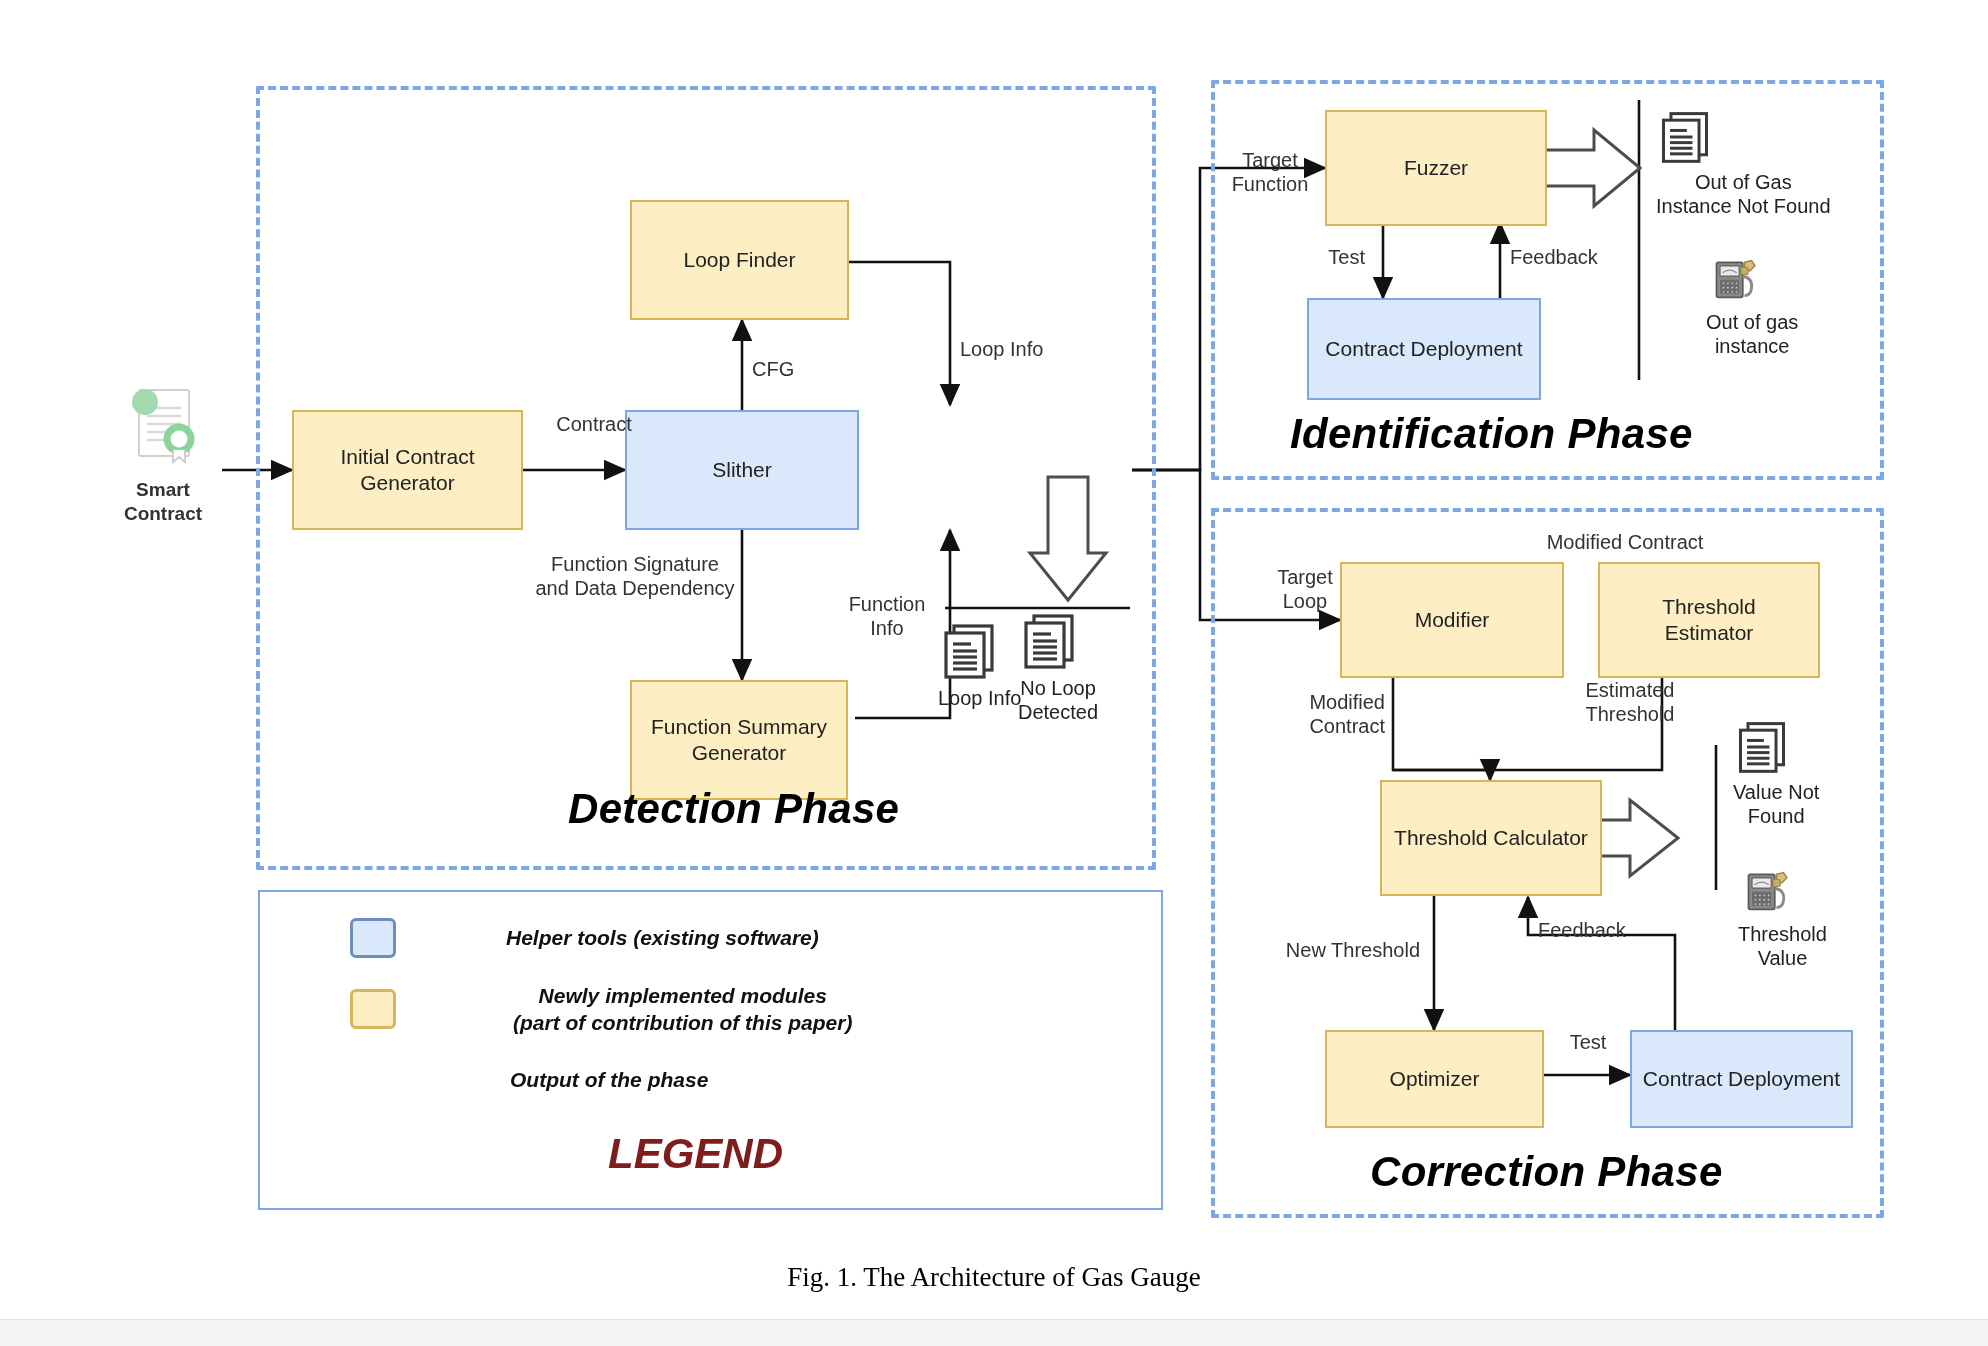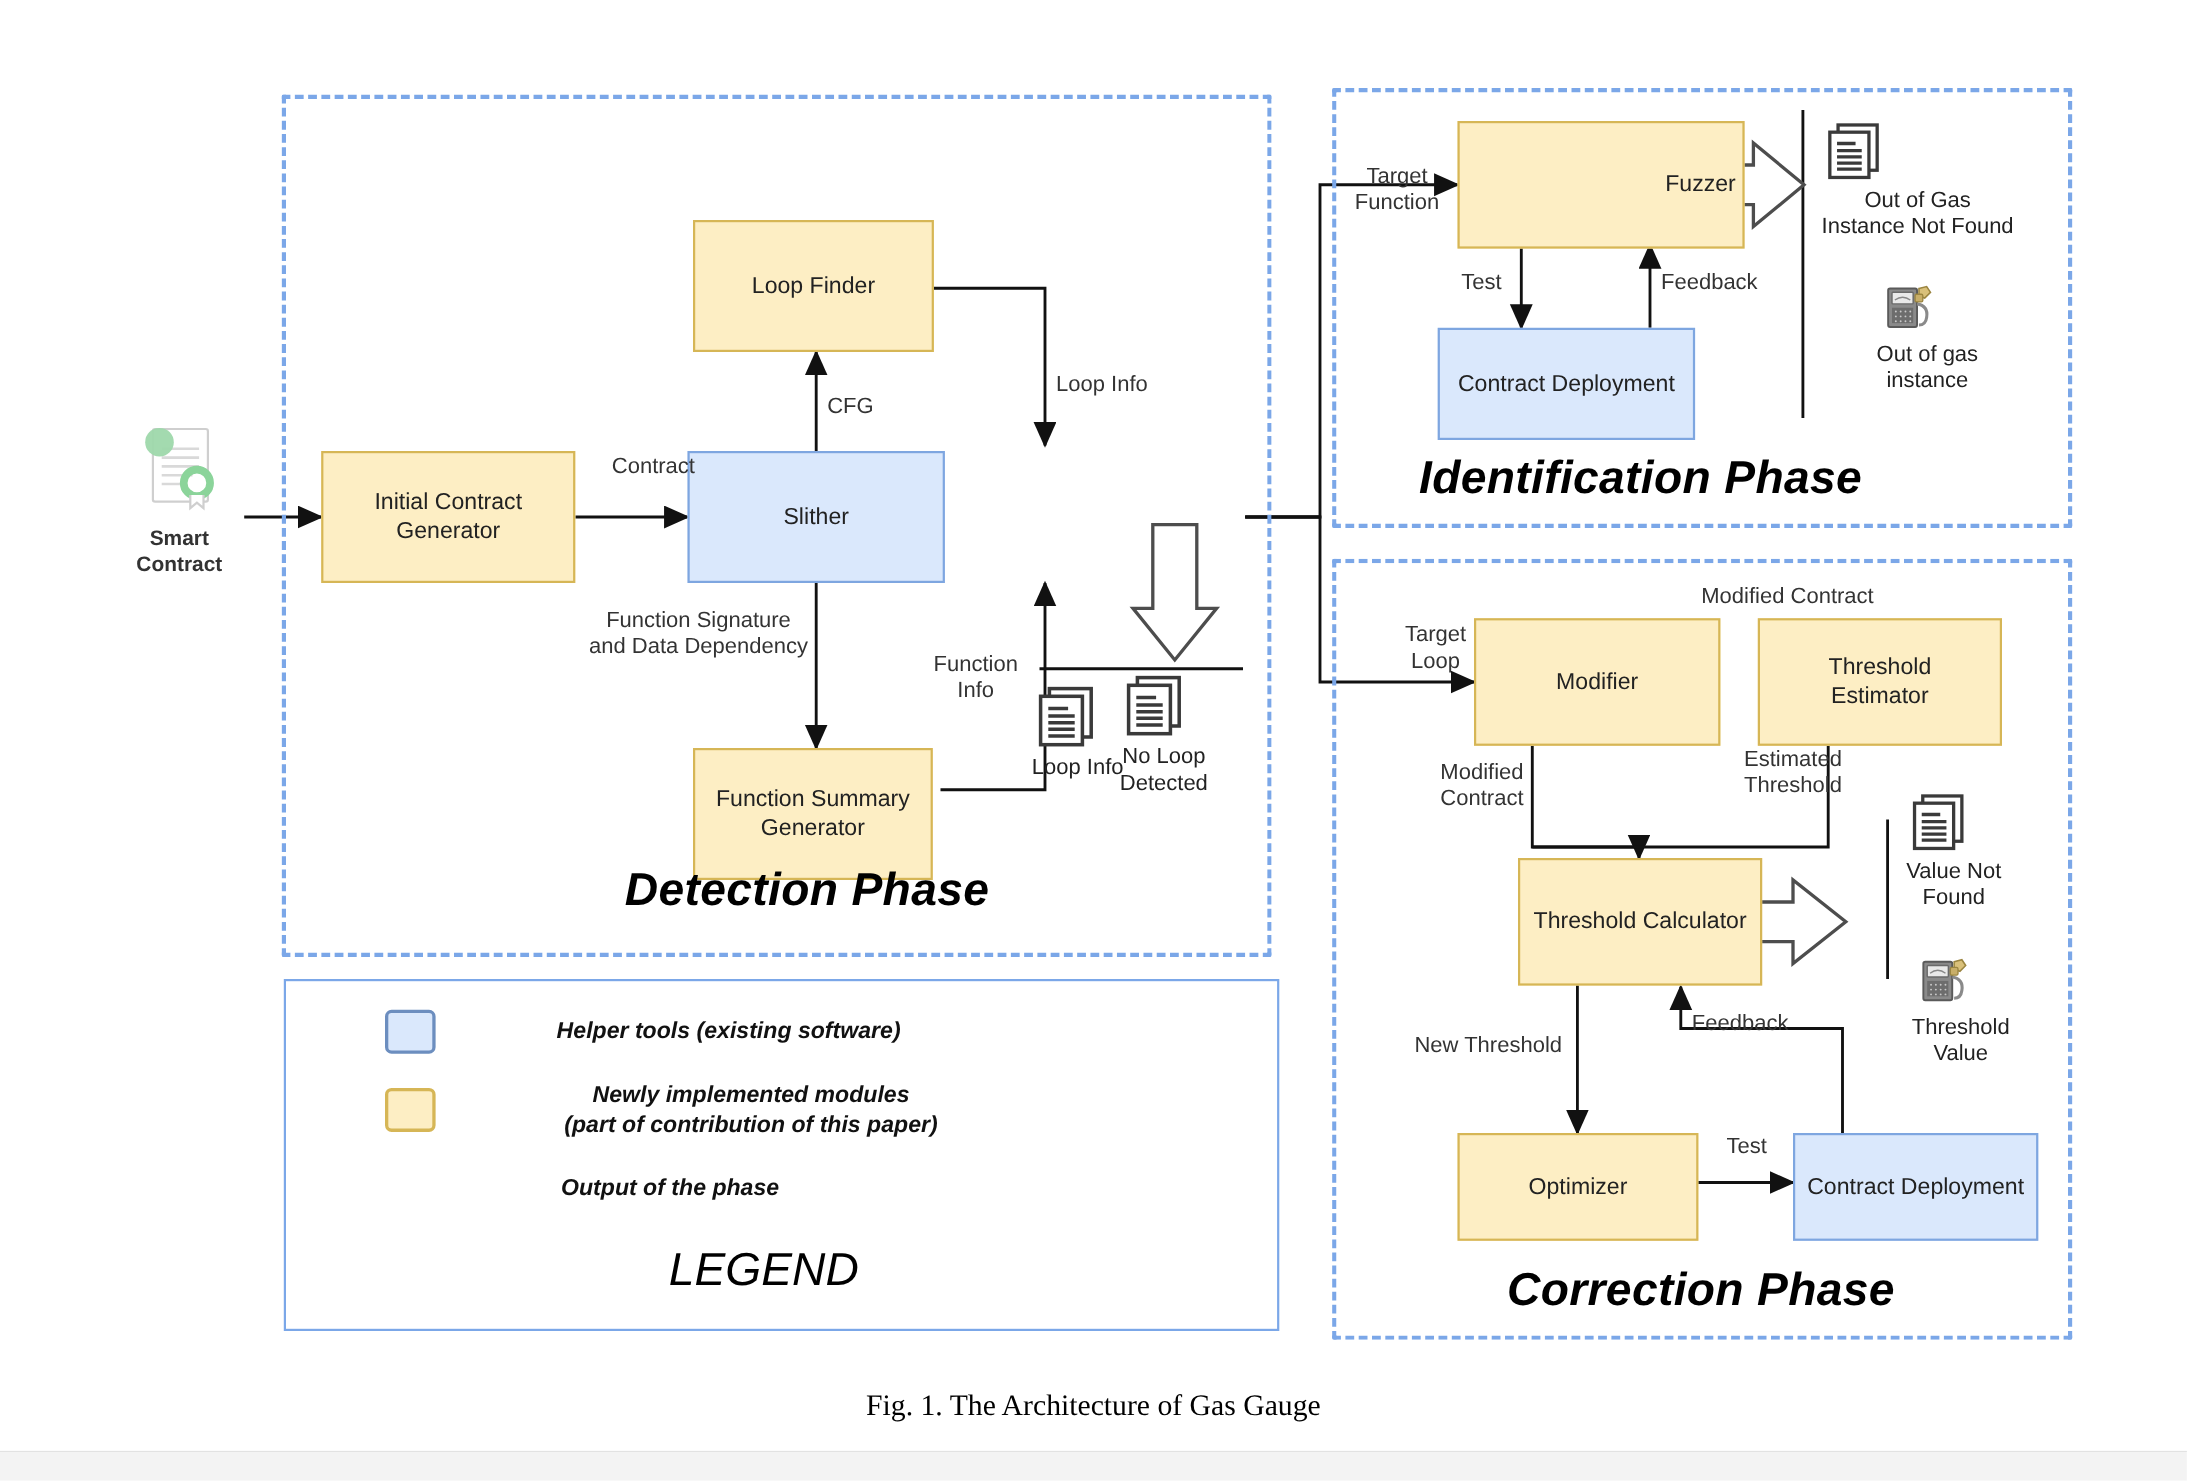--- a/index.html
+++ b/index.html
@@ -22,21 +22,21 @@
 
   
   .elabel{position:absolute;font-size:20px;line-height:1.2;color:#333;text-align:center;
           white-space:pre-line;background:transparent;}
   .elabel.left{text-align:left;}
   .elabel.right{text-align:right;}
 
   
   .phase-title{position:absolute;font-weight:bold;font-style:italic;font-size:42px;
                color:#000;letter-spacing:.3px;white-space:nowrap;}
-  .legend-title{position:absolute;font-weight:normal;font-style:italic;font-size:42px;color:#000000;
+  .legend-title{position:absolute;font-weight:bold;font-style:italic;font-size:42px;color:#7f1d1d;
                 white-space:nowrap;}
 
   
   .artifact{position:absolute;display:flex;flex-direction:column;align-items:flex-start;}
   .artifact .cap{font-size:20px;line-height:1.2;text-align:center;color:#222;margin-top:4px;
                  white-space:pre-line;}
 
   
   .sc{position:absolute;display:flex;flex-direction:column;align-items:center;}
   .sc .cap{font-size:19px;font-weight:bold;text-align:center;line-height:1.25;margin-top:6px;
@@ -199,21 +199,21 @@
       </g>
     </svg>
     <div class="cap">No Loop
 Detected</div>
   </div>
 
   <div class="phase-title" style="left:568px;top:785px;">Detection Phase</div>
 
   <div class="phase-frame" style="left:1211px;top:80px;width:673px;height:400px;"></div>
 
-  <div class="node yellow" style="left:1325px;top:110px;width:261px;height:116px;justify-content:flex-end;">
+  <div class="node yellow" style="left:1325px;top:110px;width:222px;height:116px;">
     <span style="white-space:pre-line">Fuzzer</span>
   </div>
 
   <div class="node blue" style="left:1307px;top:298px;width:234px;height:102px;">
     <span style="white-space:pre-line">Contract Deployment</span>
   </div>
 
   <div class="elabel" style="left:1215px;top:148px;width:110px;">Target
 Function</div>
   <div class="elabel right" style="left:1275px;top:245px;width:90px;">Test</div>

